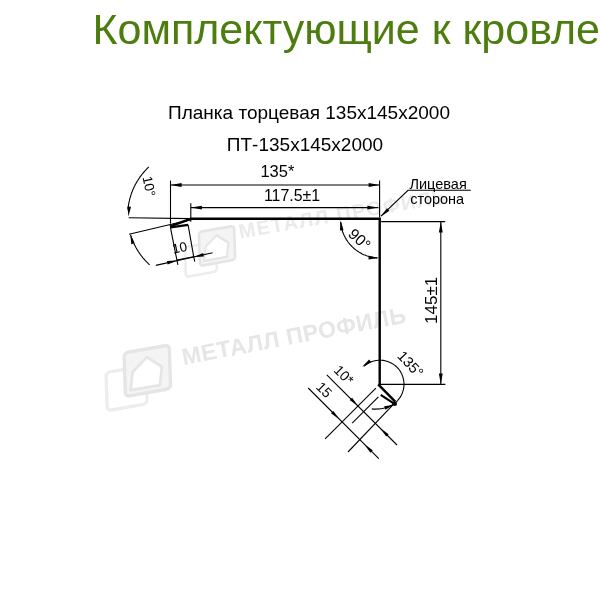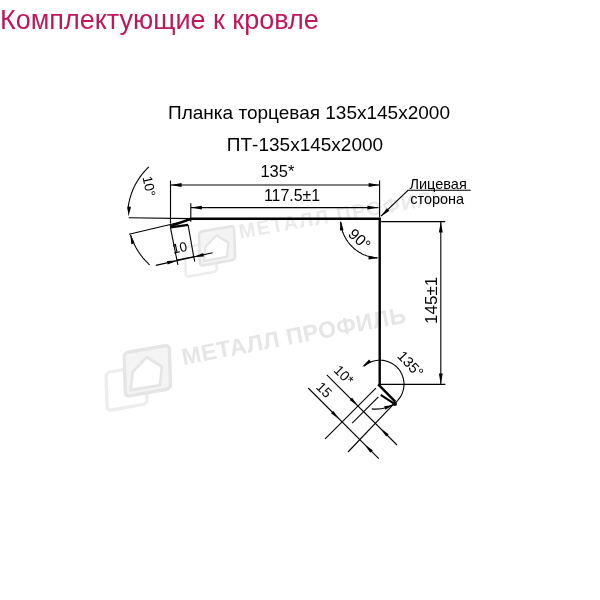--- a/index.html
+++ b/index.html
@@ -1,15 +1,15 @@
 <!DOCTYPE html>
 <html><head><meta charset="utf-8"><style>
 html,body{margin:0;padding:0;background:#fff;width:600px;height:600px;overflow:hidden}
 *{font-family:"Liberation Sans",sans-serif}
-.title{position:absolute;top:5px;left:0;width:600px;text-align:left;font-size:27px;color:#be185d}
+.title{position:absolute;top:5px;left:0;width:600px;text-align:right;font-size:43px;color:#4d7c0f}
 .sub1{position:absolute;top:101.8px;left:9px;width:600px;text-align:center;font-size:19px;color:#000}
 .sub2{position:absolute;top:133.8px;left:5px;width:600px;text-align:center;font-size:19px;color:#000}
 svg{position:absolute;top:0;left:0}
 </style></head><body>
 <div class="title">Комплектующие к кровле</div>
 <div class="sub1">Планка торцевая 135х145х2000</div>
 <div class="sub2">ПТ-135х145х2000</div>
 <svg width="600" height="600" viewBox="0 0 600 600">
 <g transform="translate(216,246) rotate(-10) scale(1.05)">
       <rect x="-30" y="-4" width="30" height="28" rx="3" fill="none" stroke="#ededed" stroke-width="2.5" transform="skewX(-8)"></rect>

